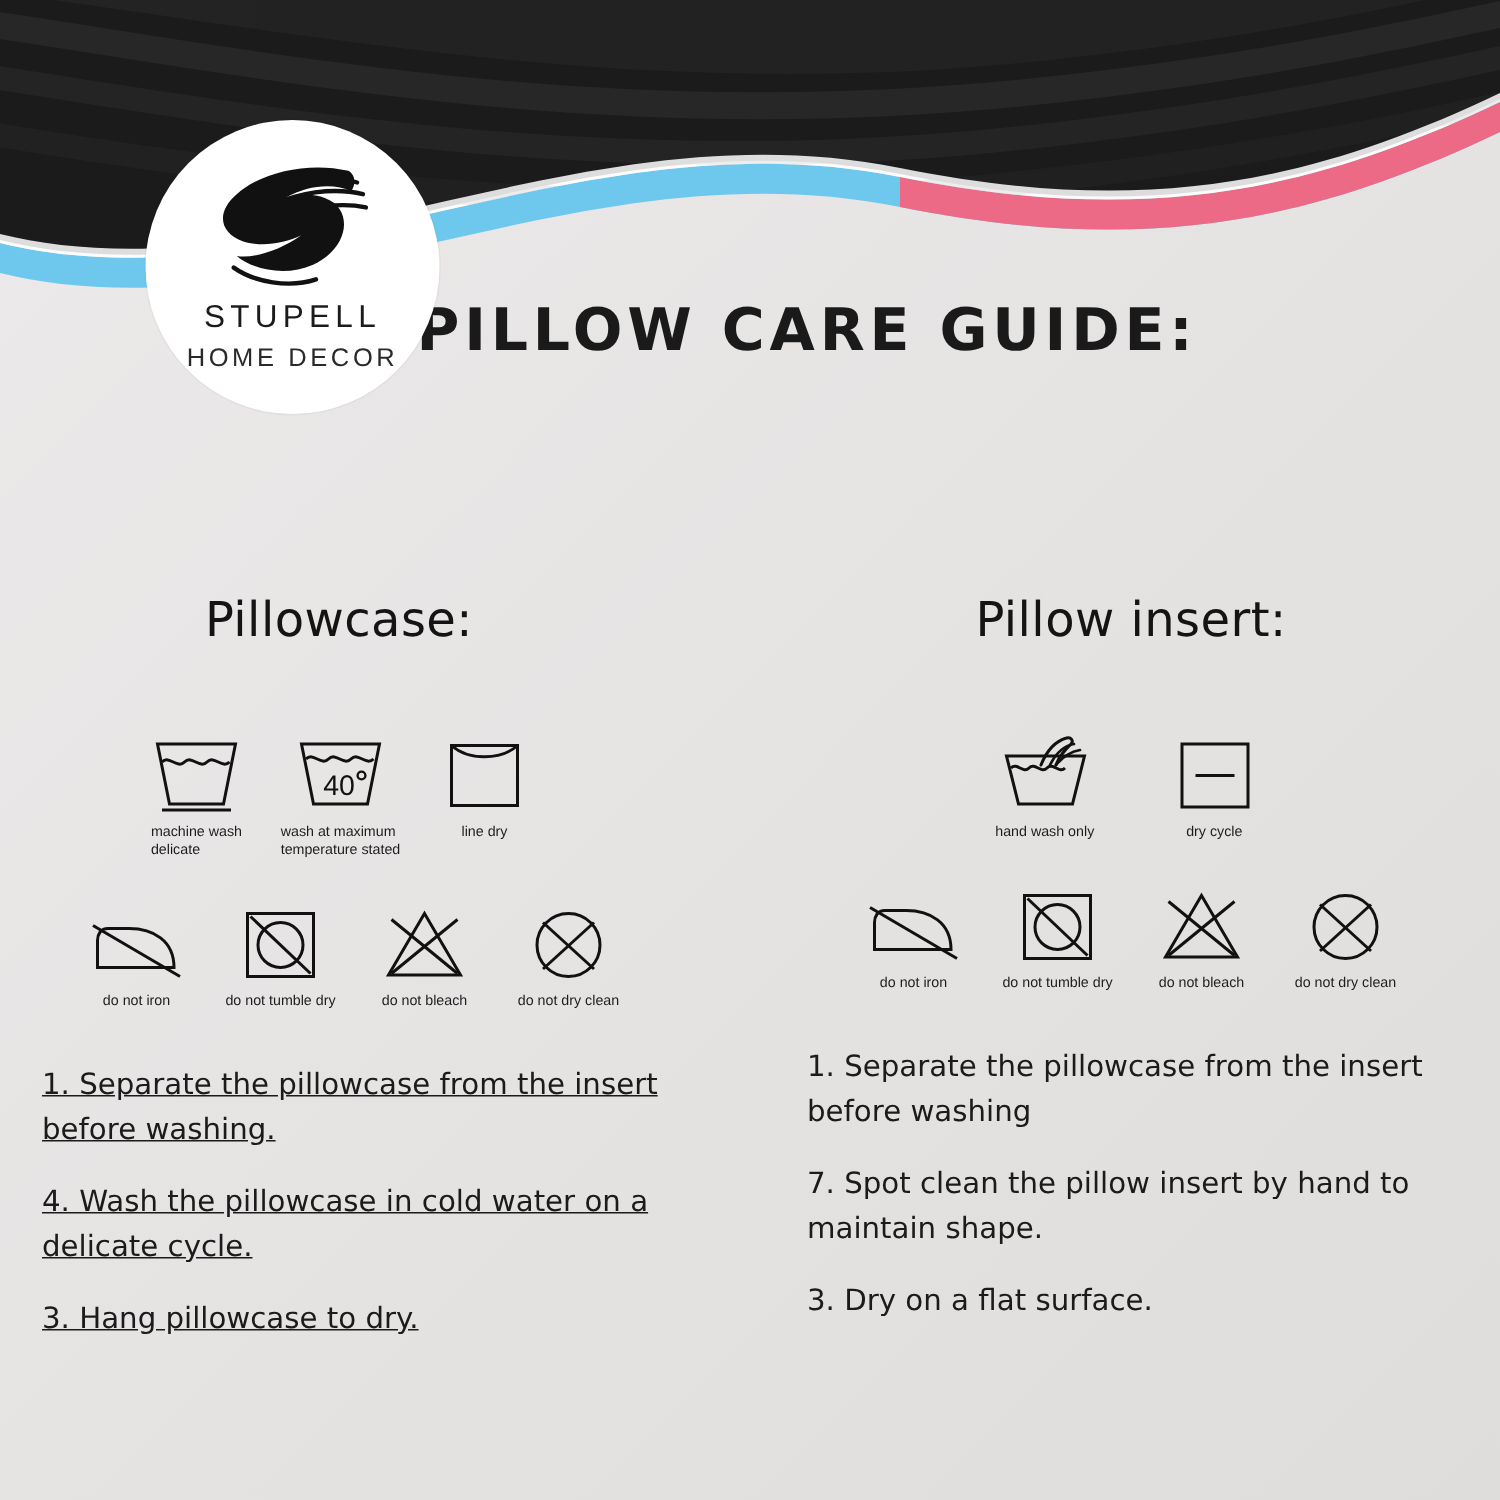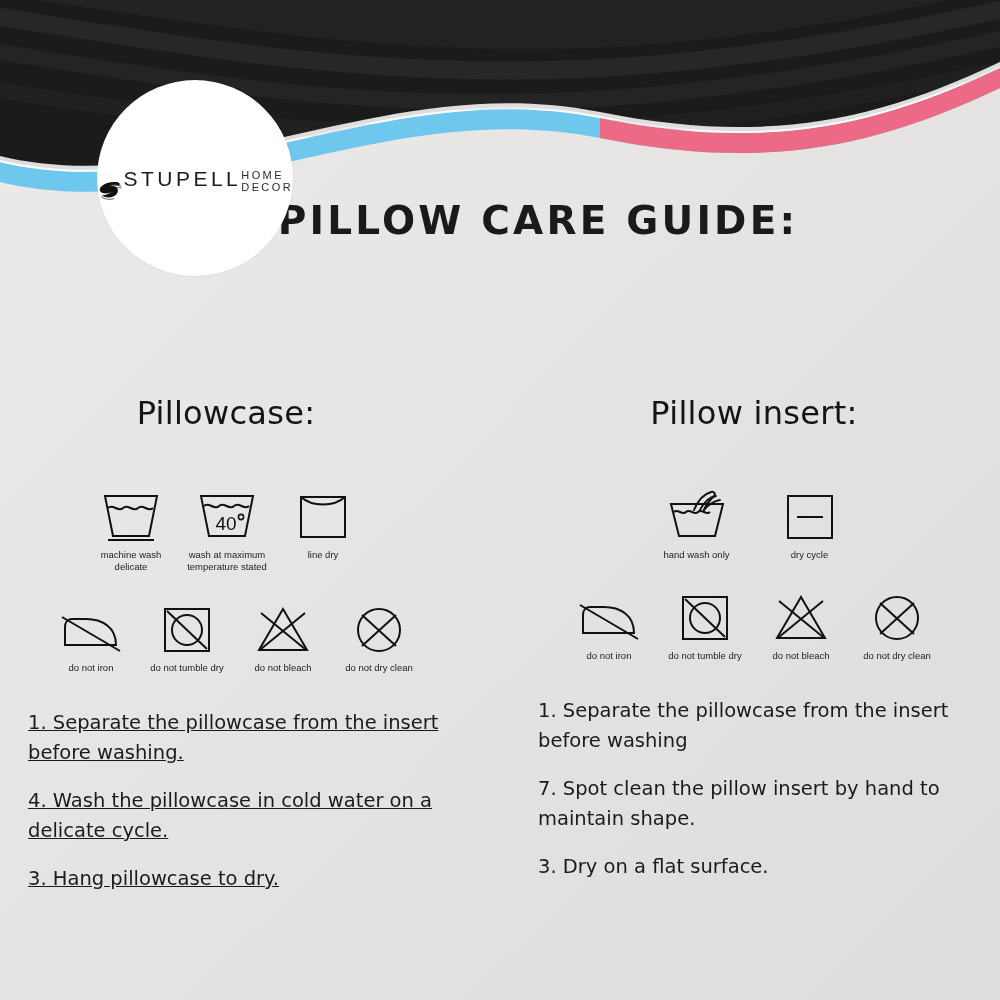--- a/index.html
+++ b/index.html
@@ -37,41 +37,41 @@
   .logo-badge {
     position: absolute;
     left: 97px;
     top: 80px;
     width: 196px;
     height: 196px;
     border-radius: 50%;
     background: #ffffff;
     box-shadow: 0 0 0 1px rgba(0,0,0,0.03);
     display: flex;
-    flex-direction: row;
+    flex-direction: column;
     align-items: center;
     justify-content: flex-start;
     z-index: 5;
   }
   .logo-mark {
     margin-top: 26px;
     width: 118px;
     height: 92px;
   }
   .logo-name {
     font-family: "Liberation Sans", sans-serif;
     font-size: 21px;
     letter-spacing: 3.5px;
     font-weight: 400;
     color: #1b1b1b;
     margin-top: 2px;
   }
   .logo-sub {
     font-family: "Liberation Sans", sans-serif;
-    font-size: 11px;
+    font-size: 17px;
     letter-spacing: 2.4px;
     color: #2a2a2a;
     margin-top: 5px;
   }
 
   
   .main-title {
     position: absolute;
     top: 198px;
     left: 0;
@@ -125,21 +125,20 @@
     height: 58px;
     display: flex;
     align-items: flex-end;
     justify-content: center;
   }
   .sym .cap {
     margin-top: 7px;
     font-family: "Liberation Sans", sans-serif;
     font-size: 9.5px;
     line-height: 12px;
-    text-align: center;
     color: #1d1d1d;
     max-width: 96px;
   }
 
   .row1-left { margin-top: 52px; padding-right: 46px; }
   .row2-left { margin-top: 24px; padding-right: 30px; }
   .row1-right { margin-top: 52px; padding-left: 6px; gap: 17px; }
   .row2-right { margin-top: 24px; padding-left: 6px; }
 
   

